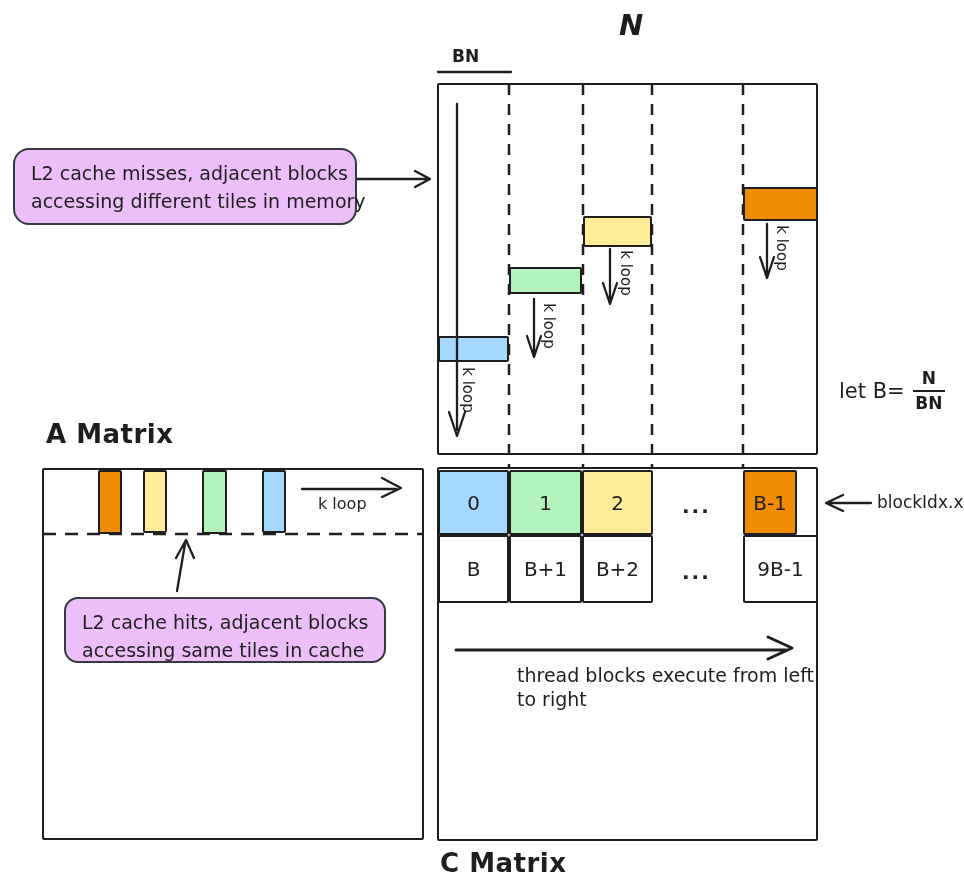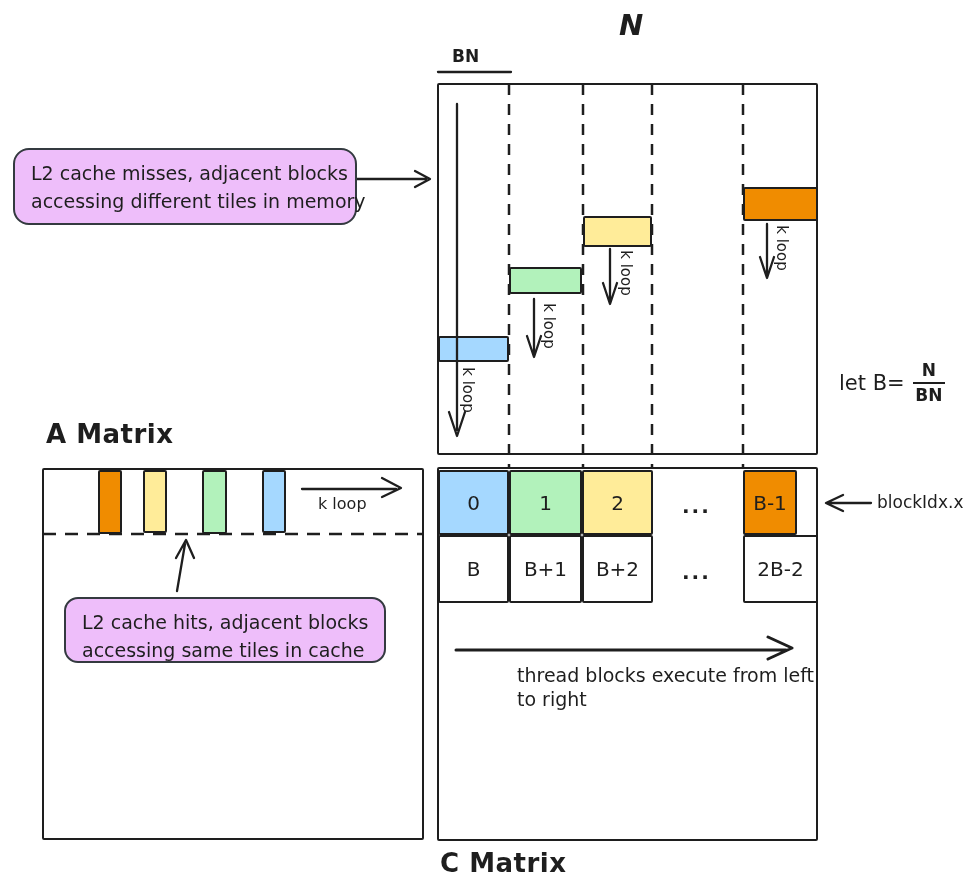--- a/index.html
+++ b/index.html
@@ -85,21 +85,21 @@
       <span>B</span>
     </div>
   <div class="cblock white" style="left:509px;top:535px;width:73px;height:68px;">
       <span>B+1</span>
     </div>
   <div class="cblock white" style="left:582px;top:535px;width:71px;height:68px;">
       <span>B+2</span>
     </div>
   <div class="dots" style="left:682px;top:560px;">...</div>
   <div class="cblock white" style="left:743px;top:535px;width:75px;height:68px;">
-      <span>2B-2</span>
+      <span>9B-1</span>
     </div>
 
   <svg class="layer" width="964" height="895">
     <g stroke="#1e1e1e" stroke-width="2.3" fill="none" stroke-linecap="round" stroke-linejoin="round">
       <path d="M438 72 H511"></path>
       <path d="M355 179 H426 M415 171 L430 179 L415 187"></path>
       <path d="M457 104 V430 M449 412 L457 436 L465 412"></path>
       <path d="M534 299 V352 M527 336 L534 357 L541 336"></path>
       <path d="M610 249 V299 M603 283 L610 304 L617 283"></path>
       <path d="M767 224 V273 M760 257 L767 278 L774 257"></path>
@@ -115,21 +115,21 @@
   <div class="matrix-label" style="left:46px;top:419px;">A Matrix</div>
   <div class="matrix-label" style="left:440px;top:848px;">C Matrix</div>
 
   <div class="kv" style="left:433px;top:381px;">k loop</div>
   <div class="kv" style="left:514px;top:317px;">k loop</div>
   <div class="kv" style="left:591px;top:264px;">k loop</div>
   <div class="kv" style="left:747px;top:239px;">k loop</div>
 
   <div class="klabel" style="left:318px;top:494px;">k loop</div>
 
-  <div class="formula" style="left:839px;top:360px;">
+  <div class="formula" style="left:839px;top:368px;">
     <span>let B=</span>
     <span class="frac">
       <span class="num">N</span>
       <span class="den">BN</span>
     </span>
   </div>
 
   <div class="klabel" style="left:877px;top:492px;font-size:17px;">blockIdx.x</div>
 
   <div class="note" style="left:517px;top:664px;">

